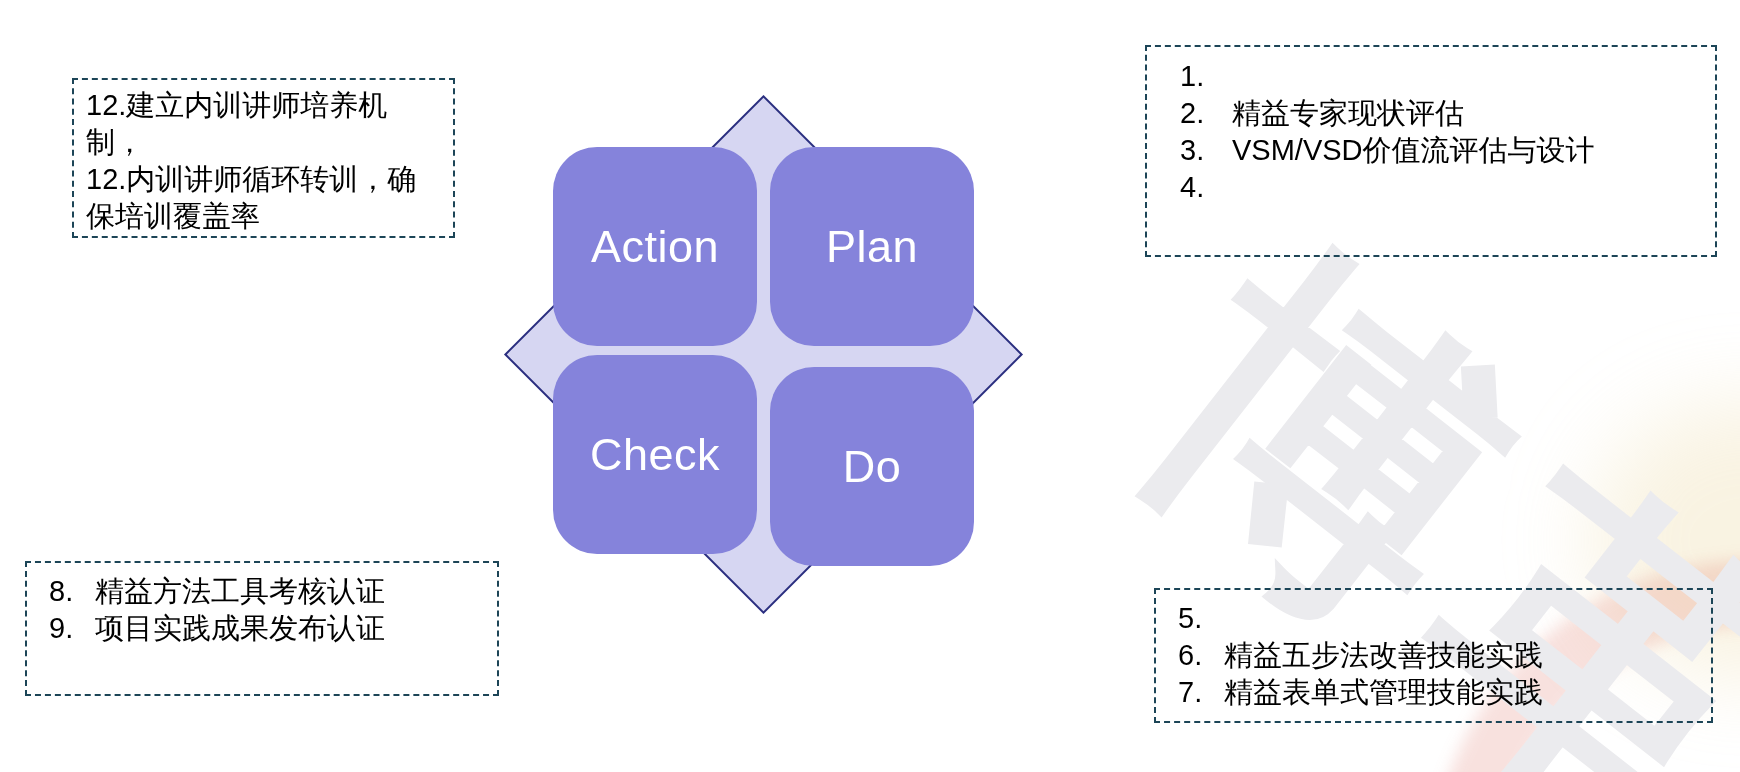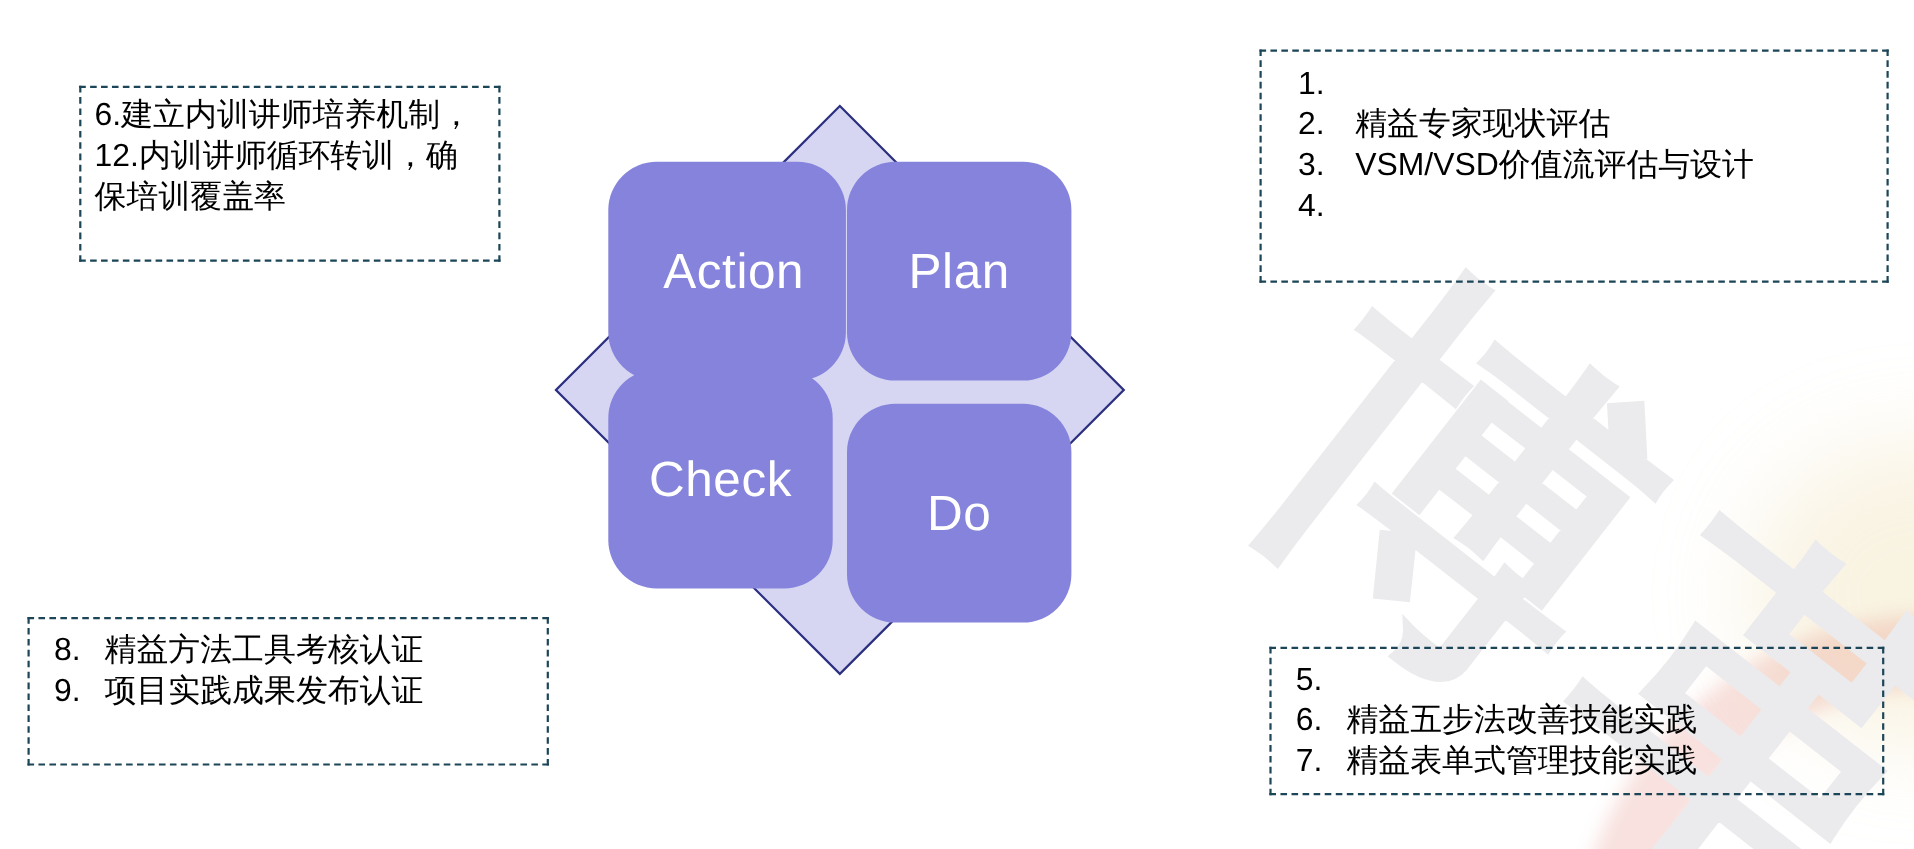--- a/index.html
+++ b/index.html
@@ -33,23 +33,23 @@
     position:absolute; left:580px; top:171px; width:363px; height:363px;
     background:#d6d6f2; border:2px solid #2b2f7f;
     transform:rotate(45deg); z-index:1;
   }
   .quad {
     position:absolute; width:204px; height:199px; border-radius:44px;
     background:#8583db; z-index:2;
     display:flex; align-items:center; justify-content:center;
   }
   .quad-label { color:#ffffff; font-size:45px; letter-spacing:0.5px; }
-  .quad-action { left:553px; top:147px;padding-left:12px; }
+  .quad-action { left:553px; top:147px; }
   .quad-plan   { left:770px; top:147px;justify-content:center; }
-  .quad-check  { left:553px; top:336px; }
+  .quad-check  { left:553px; top:355px; }
   .quad-do     { left:770px; top:355px;margin-top:12px; }
 
   
   .note-box {
     position:absolute; border:2px dashed #1c4557; background:transparent;
     font-size:29px; line-height:37px; z-index:3; box-sizing:border-box;
   }
   .box-tl { left:72px;   top:78px;  width:383px; height:160px; padding:7px 10px 0 12px; }
   .box-tr { left:1145px; top:45px;  width:572px; height:212px; padding:11px 14px 0 33px; }
   .box-bl { left:25px;   top:561px; width:474px; height:135px; padding:10px 10px 0 22px; }
@@ -78,21 +78,21 @@
   </div>
   <div class="quad quad-check">
     <span class="quad-label">Check</span>
   </div>
   <div class="quad quad-do">
     <span class="quad-label">Do</span>
   </div>
 
   <div class="note-box box-tl">
     <div>
-        <div>6.建立内训讲师培养机制，</div>
+        <div>12.建立内训讲师培养机制，</div>
         <div>12.内训讲师循环转训，确</div>
         <div>保培训覆盖率</div>
       </div>
   </div>
 
   <div class="note-box box-tr">
     <div>
         <div class="num-item">
           <span class="num">1.</span>
         </div>

